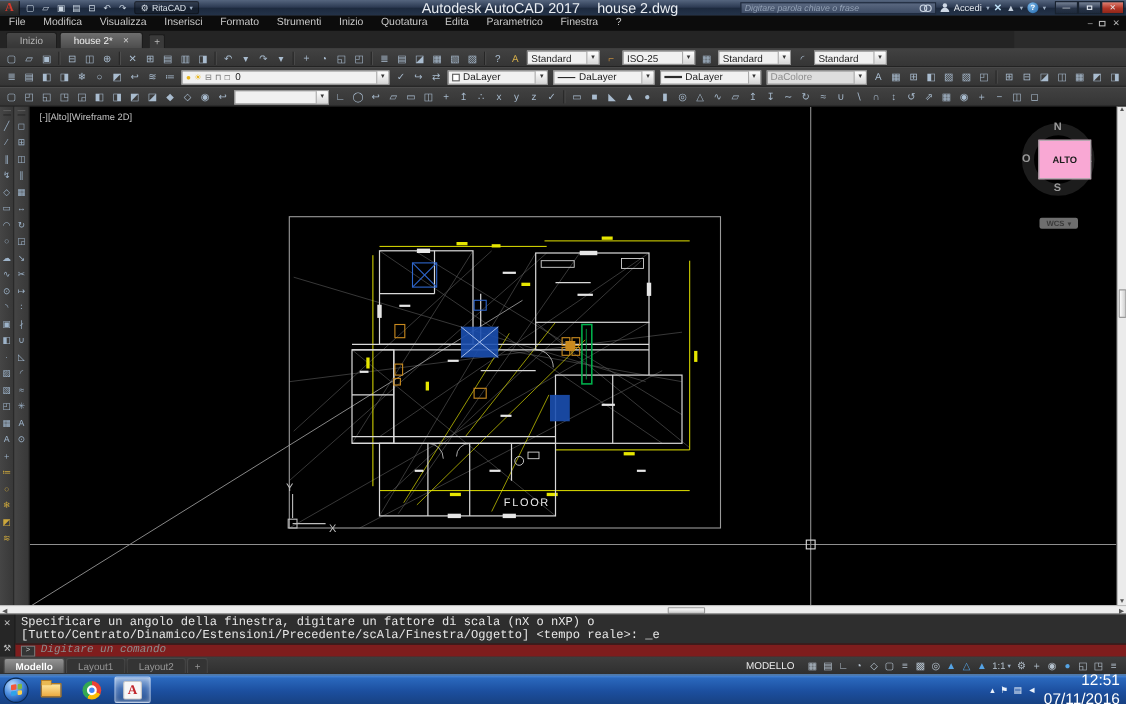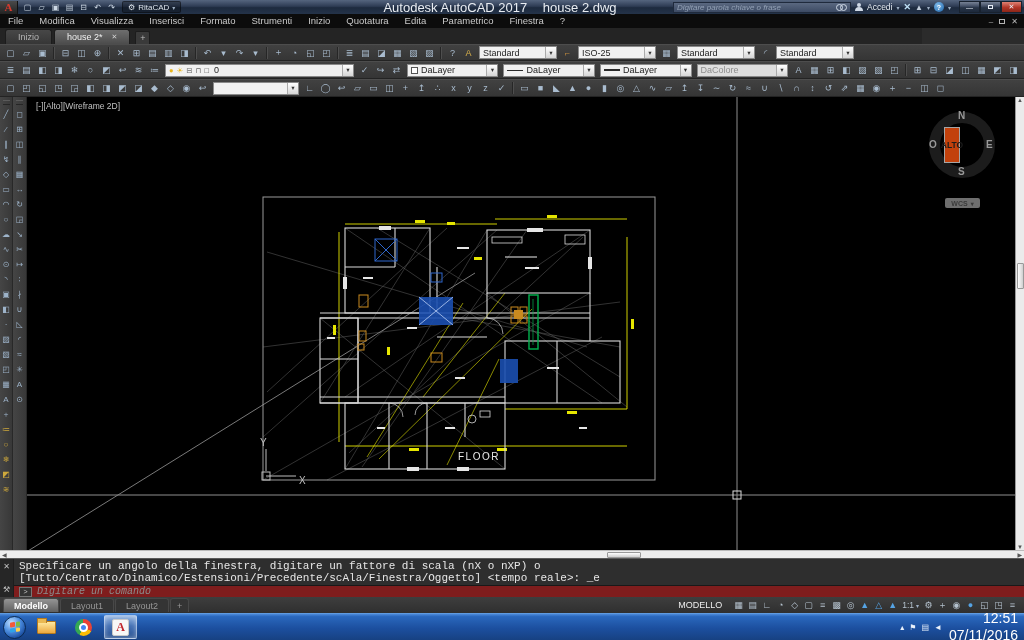--- a/index.html
+++ b/index.html
@@ -72,21 +72,21 @@
   #tb3{top:79px;height:18px}
   .tbtn{min-width:15px;height:13px;display:flex;align-items:center;justify-content:center;
     font-size:9px;color:#a9bccf;padding:0 1px}
   .tsep{width:2px;height:12px;border-left:1px solid #262626;border-right:1px solid #4e4e4e;margin:0 2px}
   .combo{height:13px;background:#f1f1f1;border:1px solid #8a8a8a;display:flex;align-items:center;
     font-size:9px;color:#1d1d1d;padding-left:3px;margin:0 2px;white-space:nowrap}
   .combo .arrow{margin-left:auto;width:11px;height:100%;border-left:1px solid #aaa;
     background:linear-gradient(#fff,#d6d6d6);display:flex;align-items:center;justify-content:center;
     font-size:5.5px;color:#333}
   .combo.disabled{background:#dedede;color:#8e8e8e}
-  .w78{width:78px}.w190{width:190px}.w92{width:92px}.w86{width:86px}
+  .w78{width:66px}.w190{width:190px}.w92{width:92px}.w86{width:86px}
   .lt-prev{display:inline-block;width:16px;border-top:1px solid #2a2a2a;margin-right:3px}
   .lt-prev.thick{border-top-width:2px}
   .sw{display:inline-block;width:7px;height:7px;border:1px solid #555;background:#fff;margin-right:3px}
   .lay-ic{font-size:7.5px;margin-right:1px}
   .lay-ic.yellow{color:#e8b51c}
   .lay-ic.gray{color:#6d6d6d}
   .lay-ic.swatch{color:#444}
 
   
   #main{position:absolute;left:0;top:97px;width:1024px;height:453px;display:flex}
@@ -97,21 +97,21 @@
   .ltbtn{width:12px;height:13px;display:flex;align-items:center;justify-content:center;font-size:8px;color:#9db3c9}
   .ltbtn.gold{color:#cda83c}
   #canvas{flex:1;position:relative;background:#000;overflow:hidden}
   .vplabel{position:absolute;left:9px;top:4px;font-size:8.5px;color:#c2c2c2;z-index:5}
   svg.plan{position:absolute;left:0;top:0;z-index:1}
 
   
   .vc-ring{position:absolute;left:902px;top:15px;width:66px;height:66px;border-radius:50%;
     border:11px solid #1c1c1c;z-index:4}
   .vc-letter{position:absolute;z-index:5;color:#9a9a9a;font-weight:bold;font-size:10px}
-  .vc-face{position:absolute;left:917px;top:30px;width:16px;height:36px;background:#c2410c;
+  .vc-face{position:absolute;left:917px;top:30px;width:48px;height:36px;background:#f9a8d4;
     border:1px solid #a5a5a5;display:flex;align-items:center;justify-content:center;
     color:#1c1c1c;font-size:8.5px;font-weight:bold;z-index:6}
   .vc-wcs{position:absolute;left:918px;top:101px;width:35px;height:10px;background:#6e6e6e;
     border-radius:2px;display:flex;align-items:center;justify-content:center;gap:3px;
     color:#3a3a3a;font-size:7px;font-weight:bold;z-index:5}
   .vc-wcs .caret{color:#3a3a3a}
 
   
   .vscroll{width:9px;background:#ebebeb;border-left:1px solid #9a9a9a;display:flex;
     flex-direction:column;align-items:center;font-size:6px;color:#555}

